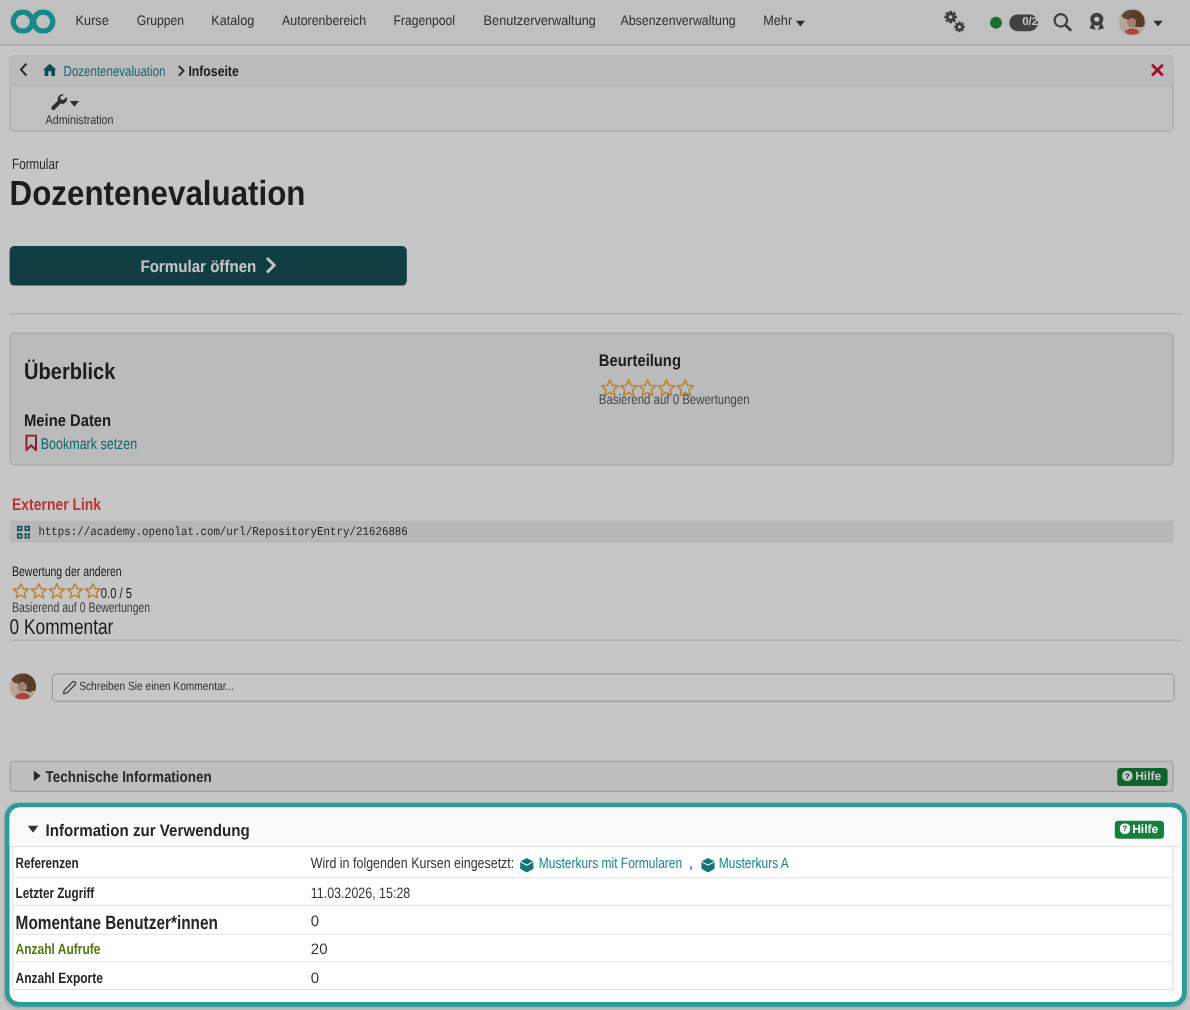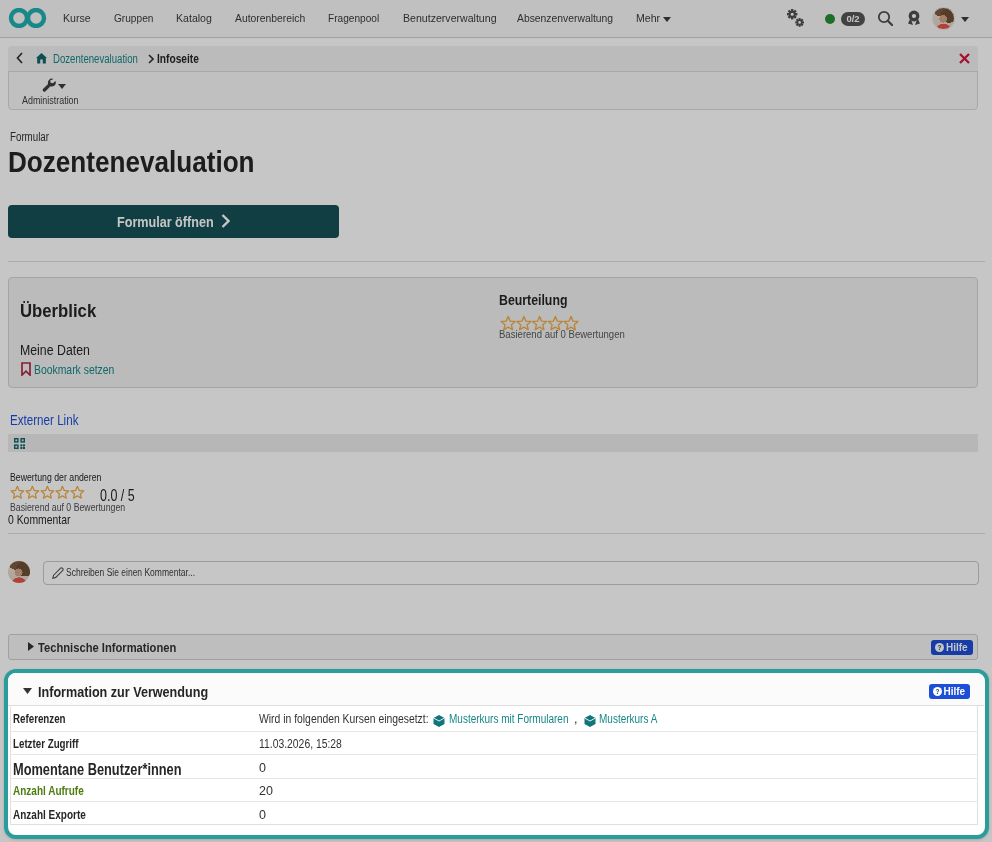--- a/index.html
+++ b/index.html
@@ -10,21 +10,21 @@
   #overlay { position:absolute; left:0; top:0; width:992px; height:842px; background:rgba(0,0,0,0.224); z-index:50; }
   .x76 { display:inline-block; transform:scaleX(0.76); transform-origin:0 50%; }
   .x78 { display:inline-block; transform:scaleX(0.78); transform-origin:0 50%; }
   .x80 { display:inline-block; transform:scaleX(0.80); transform-origin:0 50%; }
   .x83 { display:inline-block; transform:scaleX(0.83); transform-origin:0 50%; }
   .x85 { display:inline-block; transform:scaleX(0.85); transform-origin:0 50%; }
   .x88 { display:inline-block; transform:scaleX(0.88); transform-origin:0 50%; }
   .x90 { display:inline-block; transform:scaleX(0.90); transform-origin:0 50%; }
   .x92 { display:inline-block; transform:scaleX(0.92); transform-origin:0 50%; }
   .navitem { position:absolute; top:13px; font-size:11.5px; color:#3c3c3c; line-height:1; white-space:nowrap; }
-  .hilfe { position:absolute; height:15px; background:#1d4ed8; border-radius:3px; color:#fff; font-size:10px; font-weight:bold; line-height:15px; padding:0 5px 0 4px; }
+  .hilfe { position:absolute; height:15px; background:#15803d; border-radius:3px; color:#fff; font-size:10px; font-weight:bold; line-height:15px; padding:0 5px 0 4px; }
   .hilfe svg { vertical-align:-1.5px; margin-right:2px; }
 </style>
 </head>
 <body>
 <div id="page">
 
   <div class="abs" style="left:0;top:0;width:992px;height:38px;background:#f7f7f7;border-bottom:1px solid #cfcfcf"></div>
   <svg class="abs" style="left:8px;top:8px" width="40" height="20" viewBox="0 0 40 20">
     <circle cx="11" cy="10" r="8" fill="none" stroke="#1fb0b0" stroke-width="4.4"></circle>
     <circle cx="28" cy="10" r="8" fill="none" stroke="#1fb0b0" stroke-width="4.4"></circle>
@@ -53,21 +53,21 @@
     <g transform="translate(13.6,13.4)">
       <rect x="-1" y="-4.4" width="2" height="8.8"></rect>
       <rect x="-4.4" y="-1" width="8.8" height="2"></rect>
       <rect x="-1" y="-4.4" width="2" height="8.8" transform="rotate(45)"></rect>
       <rect x="-4.4" y="-1" width="8.8" height="2" transform="rotate(45)"></rect>
       <circle r="2.9"></circle>
       <circle r="1.3" fill="#fff"></circle>
     </g>
   </svg>
   <div class="abs" style="left:825px;top:13.5px;width:10px;height:10px;border-radius:50%;background:#278e34"></div>
-  <div class="abs" style="left:841px;top:12px;width:24px;height:14px;border-radius:7px;background:#565656;color:#fff;font-size:9.5px;font-weight:bold;text-align:center;line-height:14px">0/2</div>
+  <div class="abs" style="left:841px;top:12px;width:24px;height:14px;border-radius:7px;background:#565656;color:#fff;font-size:9.5px;font-weight:bold;text-align:right;line-height:14px">0/2</div>
   <svg class="abs" style="left:876px;top:9px" width="18" height="18" viewBox="0 0 18 18">
     <circle cx="8" cy="8" r="5.2" fill="none" stroke="#4f4f4f" stroke-width="1.8"></circle>
     <line x1="11.8" y1="11.8" x2="16" y2="16" stroke="#4f4f4f" stroke-width="2.2" stroke-linecap="round"></line>
   </svg>
   <svg class="abs" style="left:907px;top:10px" width="14" height="15" viewBox="0 0 14 15">
     <polygon points="3.5,8 6,15 1,13.5" fill="#4f4f4f"></polygon>
     <polygon points="10.5,8 8,15 13,13.5" fill="#4f4f4f"></polygon>
     <circle cx="7" cy="6" r="5.4" fill="#4f4f4f"></circle>
     <circle cx="7" cy="6" r="2.1" fill="#fff"></circle>
   </svg>
@@ -98,81 +98,82 @@
   <svg class="abs" style="left:958.5px;top:53px" width="11" height="11" viewBox="0 0 11 11">
     <line x1="1" y1="1" x2="10" y2="10" stroke="#d7143a" stroke-width="2.3"></line>
     <line x1="10" y1="1" x2="1" y2="10" stroke="#d7143a" stroke-width="2.3"></line>
   </svg>
   <svg class="abs" style="left:42px;top:78px" width="14" height="14" viewBox="0 0 16 16">
     <path d="M13.2 1.2 A4.4 4.4 0 0 0 8.0 2.2 A4.4 4.4 0 0 0 7.0 6.8 L1.4 12.4 A1.9 1.9 0 0 0 4.1 15.1 L9.7 9.5 A4.4 4.4 0 0 0 14.3 8.5 A4.4 4.4 0 0 0 15.3 3.3 L12.5 6.1 L9.9 5.5 L9.3 2.9 Z" fill="#3f3f3f"></path>
   </svg>
   <svg class="abs" style="left:58px;top:84px" width="8" height="5">
       <polygon points="0,0 8,0 4,5" fill="#3f3f3f"></polygon>
     </svg>
-  <div class="abs" style="left:0;top:94.5px;width:100px;text-align:center;font-size:10.5px;color:#3f3f3f"><span class="x85" style="transform-origin:50% 50%">Administration</span></div>
+  <div class="abs" style="left:0;top:94.5px;width:100px;text-align:right;font-size:10.5px;color:#3f3f3f"><span class="x85" style="transform-origin:50% 50%">Administration</span></div>
 
   <span class="abs" style="left:10px;top:130.5px;font-size:12.5px;color:#333"><span class="x78">Formular</span></span>
   <span class="abs" style="left:8px;top:148.3px;font-size:29px;font-weight:bold;color:#262626"><span class="x90">Dozentenevaluation</span></span>
 
   <div class="abs" style="left:8px;top:205px;width:331px;height:33px;background:#175155;border-radius:4px"></div>
   <span class="abs" style="left:117px;top:214.8px;font-size:14px;font-weight:bold;color:#fdffff"><span class="x90">Formular öffnen</span></span>
   <svg class="abs" style="left:221px;top:214px" width="9" height="14" viewBox="0 0 9 14">
       <polyline points="1.5,1 7.5,7 1.5,13" fill="none" stroke="#fdffff" stroke-width="2.4"></polyline>
     </svg>
 
   <div class="abs" style="left:8px;top:261px;width:977px;height:1px;background:#dcdcdc"></div>
 
   <div class="abs" style="left:8px;top:277px;width:970px;height:111px;background:#f1f1f1;border:1px solid #d3d3d3;border-radius:4px"></div>
   <span class="abs" style="left:20px;top:301.2px;font-size:19px;font-weight:bold;color:#262626"><span class="x88">Überblick</span></span>
-  <span class="abs" style="left:20px;top:343.2px;font-size:14px;font-weight:normal;color:#262626"><span class="x88">Meine Daten</span></span>
+  <span class="abs" style="left:20px;top:343.2px;font-size:14px;font-weight:bold;color:#262626"><span class="x88">Meine Daten</span></span>
   <svg class="abs" style="left:21px;top:362px" width="10" height="14" viewBox="0 0 10 14">
     <path d="M1 1 L9 1 L9 13 L5 9.2 L1 13 Z" fill="none" stroke="#b02846" stroke-width="1.7"></path>
   </svg>
   <span class="abs tealink" style="left:34px;top:362.5px;font-size:13px"><span class="x80">Bookmark setzen</span></span>
 
   <span class="abs" style="left:499px;top:293.4px;font-size:14px;font-weight:bold;color:#262626"><span class="x88">Beurteilung</span></span>
   <svg class="abs" style="left:499.5px;top:314.5px" width="82" height="18" viewBox="0 0 82 18">
     <g fill="none" stroke="#f0ad4e" stroke-width="1.4" stroke-linejoin="round">
       <path id="st0" d="M 8.2 1.5 L 10.2 6.1 L 15.2 6.5 L 11.4 9.8 L 12.5 14.7 L 8.2 12.1 L 3.9 14.7 L 5.0 9.8 L 1.2 6.5 L 6.2 6.1 Z"></path>
       <use href="#st0" x="15.7"></use>
       <use href="#st0" x="31.4"></use>
       <use href="#st0" x="47.1"></use>
       <use href="#st0" x="62.8"></use>
     </g>
   </svg>
   <span class="abs" style="left:499px;top:329.3px;font-size:11.5px;color:#595959"><span class="x83">Basierend auf 0 Bewertungen</span></span>
 
-  <span class="abs" style="left:10px;top:412.5px;font-size:14px;font-weight:normal;color:#1d4ed8"><span class="x83">Externer Link</span></span>
+  <span class="abs" style="left:10px;top:412.5px;font-size:14px;font-weight:bold;color:#ef4444"><span class="x83">Externer Link</span></span>
   <div class="abs" style="left:8px;top:434px;width:970px;height:18px;background:#ececec"></div>
   <svg class="abs" style="left:14px;top:438px" width="11" height="11" viewBox="0 0 11 11" fill="#10666b">
     <rect x="0" y="0" width="4.6" height="4.6"></rect>
       <rect x="1.4" y="1.4" width="1.8" height="1.8" fill="#ececec"></rect>
     <rect x="6.4" y="0" width="4.6" height="4.6"></rect>
       <rect x="7.8" y="1.4" width="1.8" height="1.8" fill="#ececec"></rect>
     <rect x="0" y="6.4" width="4.6" height="4.6"></rect>
       <rect x="1.4" y="7.8" width="1.8" height="1.8" fill="#ececec"></rect>
     <rect x="6.4" y="6.4" width="2" height="2"></rect>
       <rect x="9" y="6.4" width="2" height="2"></rect>
       <rect x="6.4" y="9" width="2" height="2"></rect>
       <rect x="9" y="9" width="2" height="2"></rect>
   </svg>
+  <span class="abs" style="left:32px;top:439.5px;font-family:'Liberation Mono',monospace;font-size:10px;color:#2f2f2f"><span class="x90">https://academy.openolat.com/url/RepositoryEntry/21626886</span></span>
 
   <span class="abs" style="left:10px;top:472px;font-size:11.5px;color:#262626"><span class="x76">Bewertung der anderen</span></span>
   <svg class="abs" style="left:9.5px;top:485px" width="77" height="16" viewBox="0 0 77 16">
     <g fill="none" stroke="#f0ad4e" stroke-width="1.3" stroke-linejoin="round">
       <path id="st1" d="M 7.4 1.3 L 9.2 5.5 L 13.7 5.9 L 10.3 8.9 L 11.3 13.2 L 7.4 10.9 L 3.5 13.2 L 4.5 8.9 L 1.1 5.9 L 5.6 5.5 Z"></path>
       <use href="#st1" x="15"></use>
       <use href="#st1" x="30"></use>
       <use href="#st1" x="45"></use>
       <use href="#st1" x="60"></use>
     </g>
   </svg>
-  <span class="abs" style="left:100px;top:487.5px;font-size:16px;color:#262626"><span class="x78">0.0 / 5</span></span>
+  <span class="abs" style="left:84px;top:487.5px;font-size:12px;color:#262626"><span class="x78">0.0 / 5</span></span>
   <span class="abs" style="left:10px;top:502px;font-size:11.5px;color:#4f4f4f"><span class="x76">Basierend auf 0 Bewertungen</span></span>
-  <span class="abs" style="left:8px;top:513px;font-size:13px;color:#262626"><span class="x80">0 Kommentar</span></span>
+  <span class="abs" style="left:8px;top:513px;font-size:18px;color:#262626"><span class="x80">0 Kommentar</span></span>
   <div class="abs" style="left:8px;top:533px;width:977px;height:1px;background:#dcdcdc"></div>
 
   <div class="abs" style="left:8px;top:561px;width:22px;height:22px;border-radius:50%;
       background:
         radial-gradient(circle at 50% 112%, #e5544e 0 30%, rgba(0,0,0,0) 31%),
         radial-gradient(circle at 48% 52%, #cfa58d 0 24%, rgba(0,0,0,0) 25%),
         radial-gradient(ellipse 40% 34% at 76% 36%, #6f4f36 0 99%, rgba(0,0,0,0) 100%),
         radial-gradient(ellipse 42% 26% at 46% 16%, #7d5b40 0 99%, rgba(0,0,0,0) 100%),
         linear-gradient(#ecdfd0, #e0d2c2)"></div>
   <div class="abs" style="left:43px;top:561px;width:936px;height:24px;background:#fff;border:1px solid #c8c8c8;border-radius:4px"></div>

